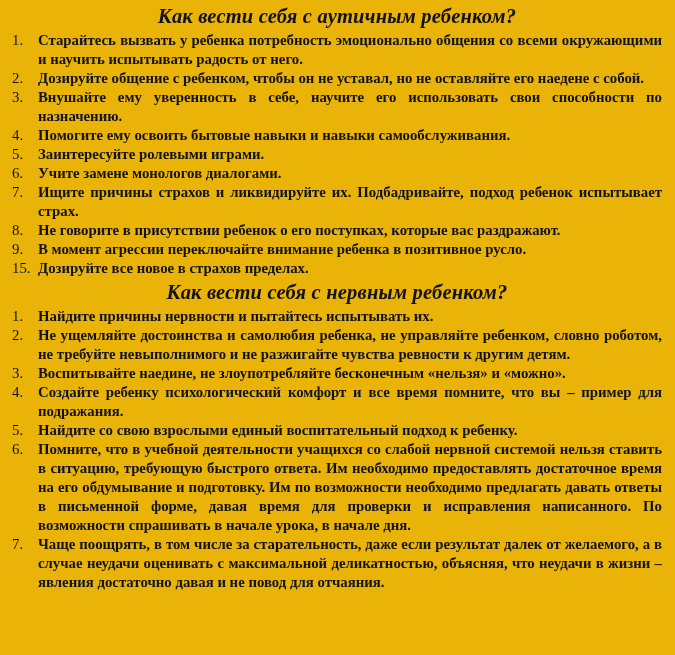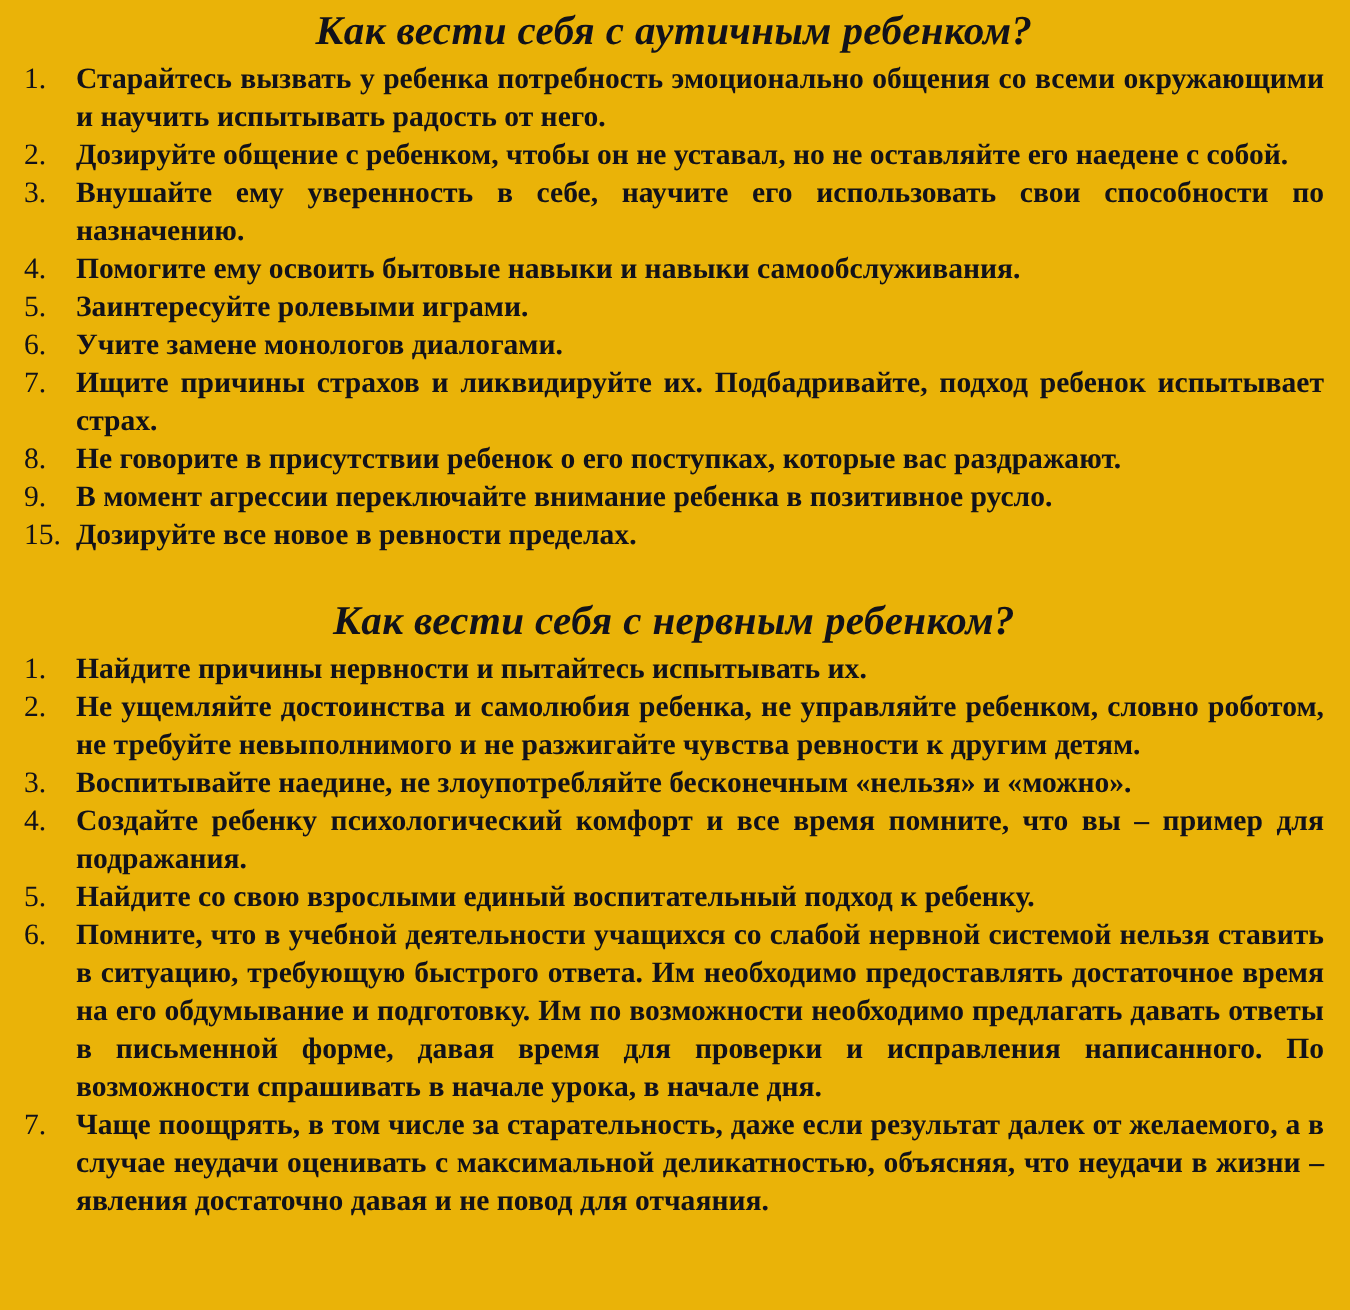--- a/index.html
+++ b/index.html
@@ -24,21 +24,21 @@
   .section-title {
     margin: 0;
     text-align: center;
     font-size: 20.5px;
     line-height: 26px;
     font-weight: bold;
     font-style: italic;
     letter-spacing: 0.2px;
   }
   .section + .section .section-title {
-    margin-top: 20px;
+    margin-top: 1px;
   }
   .section-title { margin-bottom: 2px; }
   ol.items {
     list-style: none;
     margin: 0;
     padding: 0;
     counter-reset: item;
     font-size: 14.8px;
     line-height: 19px;
   }
@@ -100,21 +100,21 @@
         <li>
           <span class="num">8.</span>
           <span class="txt">Не говорите в присутствии ребенок о его поступках, которые вас раздражают.</span>
         </li>
         <li>
           <span class="num">9.</span>
           <span class="txt">В момент агрессии переключайте внимание ребенка в позитивное русло.</span>
         </li>
         <li>
           <span class="num">15.</span>
-          <span class="txt">Дозируйте все новое в ревности пределах.</span>
+          <span class="txt">Дозируйте все новое в страхов пределах.</span>
         </li>
       </ol>
   </div>
 
   <div class="section">
     <h1 class="section-title">Как вести себя с нервным ребенком?</h1>
     <ol class="items">
         <li>
           <span class="num">1.</span>
           <span class="txt">Найдите причины нервности и пытайтесь испытывать их.</span>

